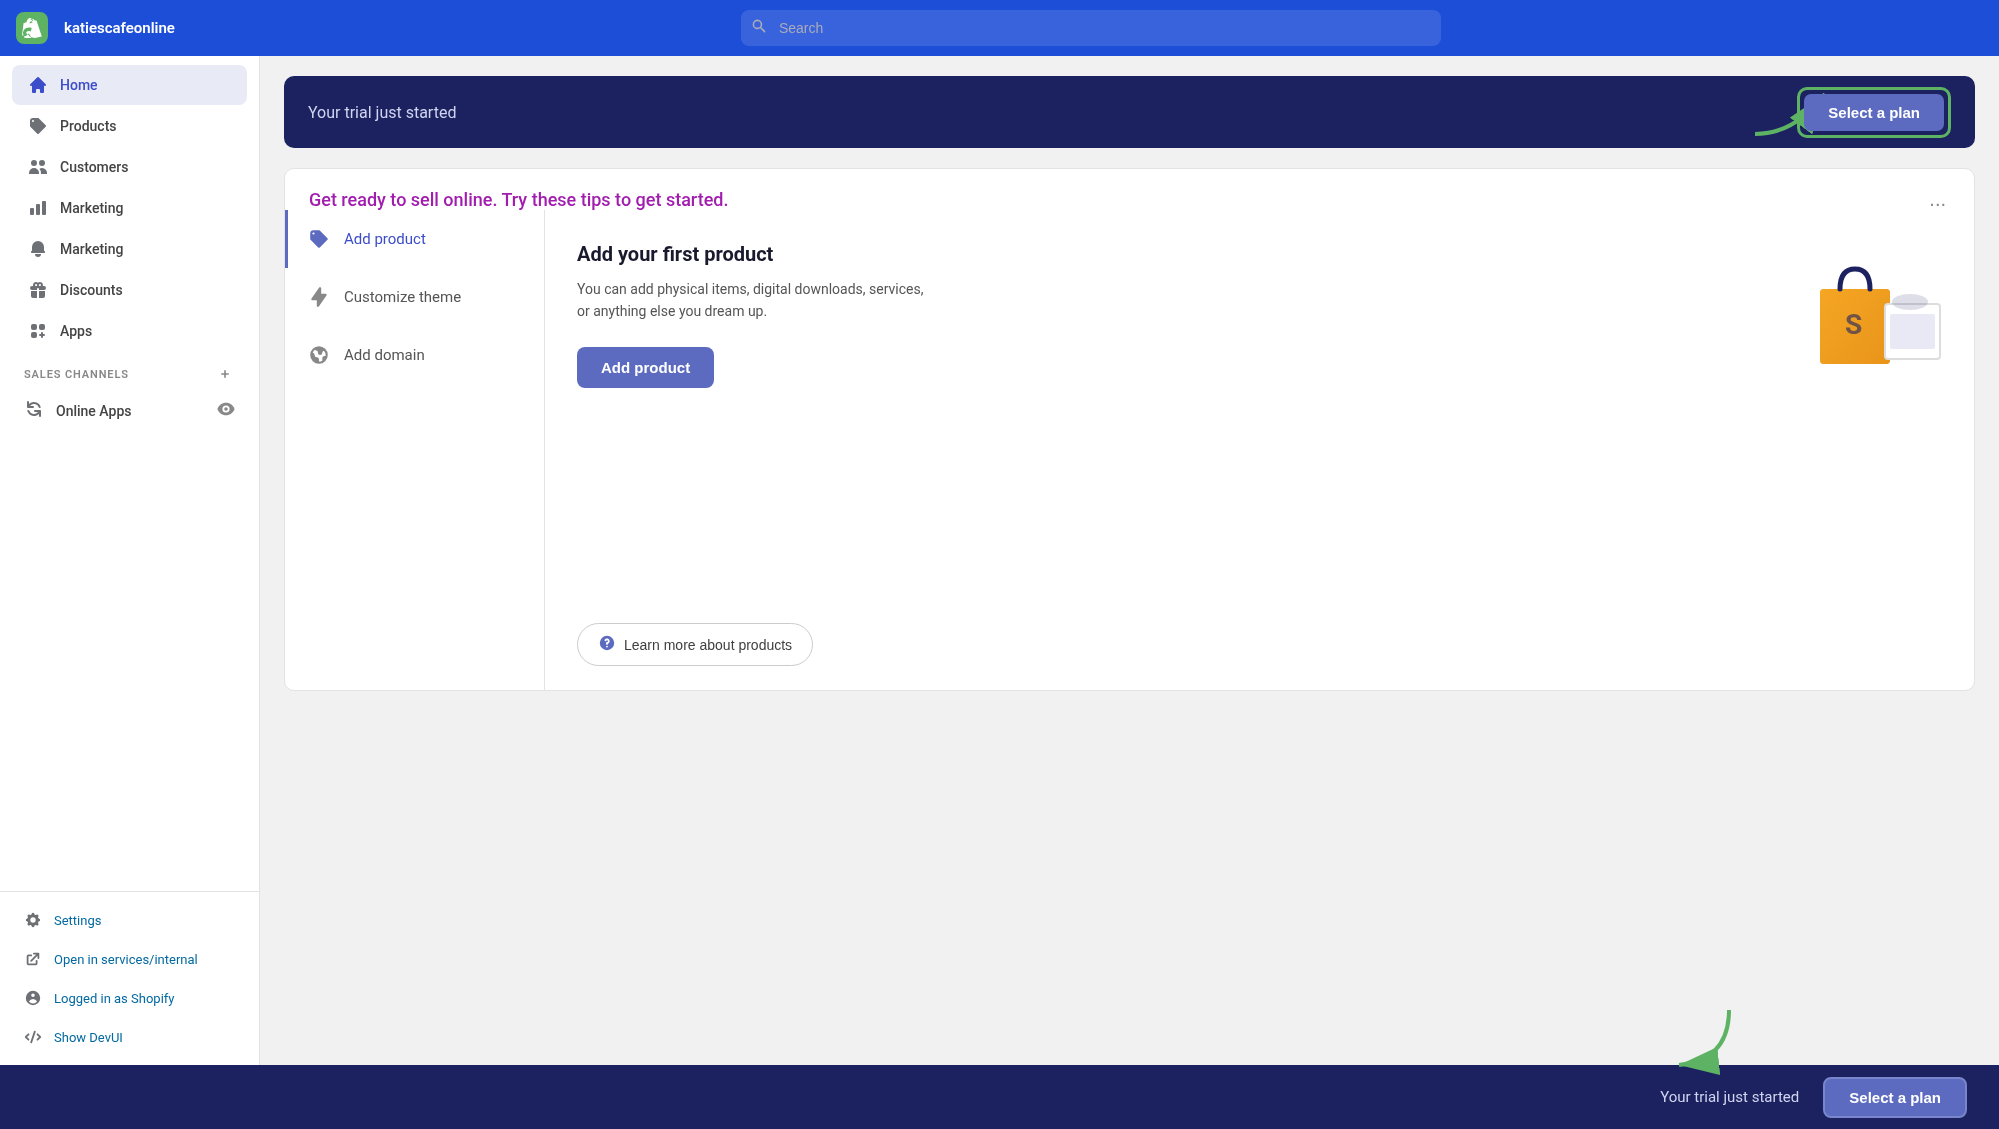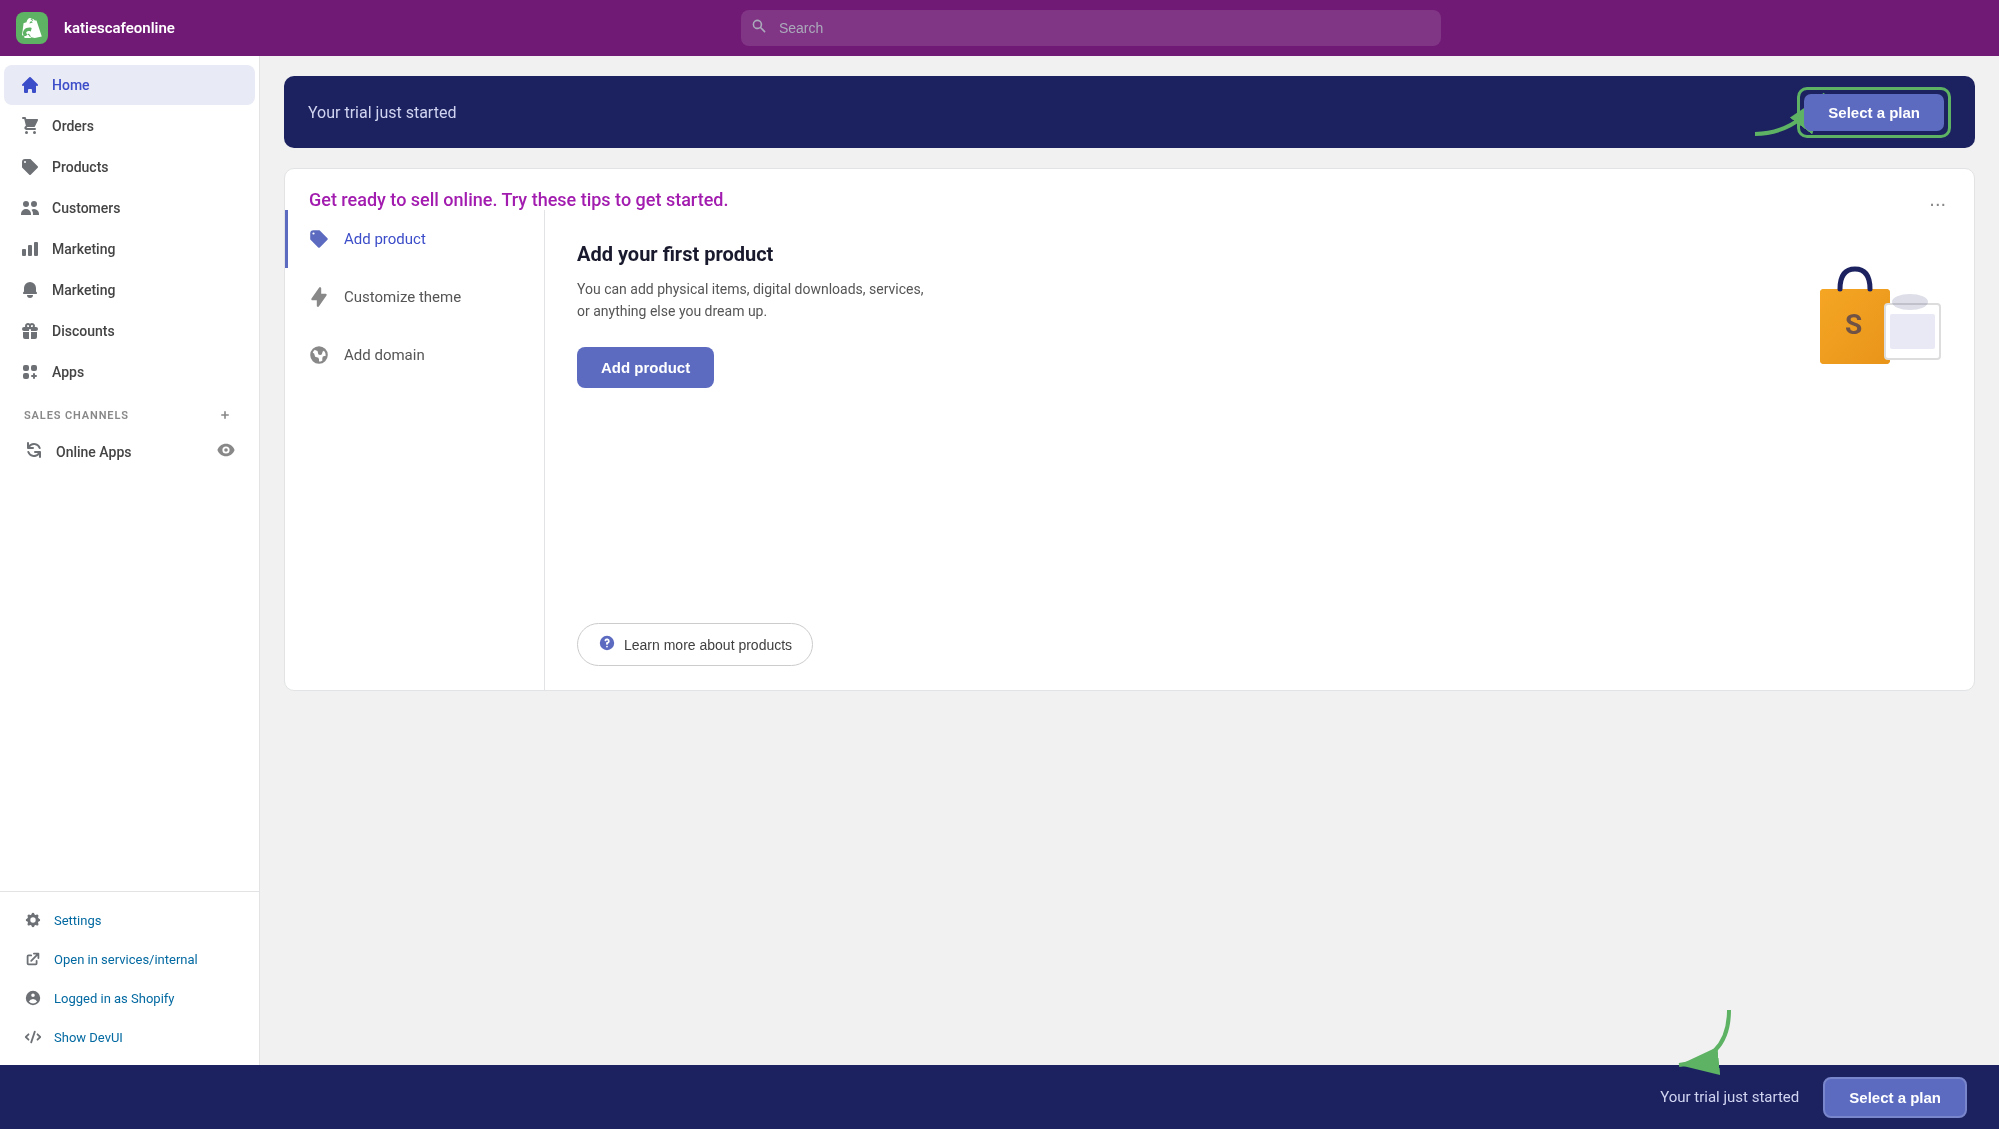--- a/index.html
+++ b/index.html
@@ -1,20 +1,20 @@
 <!DOCTYPE html>
 <html><head>
   <meta charset="utf-8">
   <style>
     * { margin: 0; padding: 0; box-sizing: border-box; }
     body { font-family: -apple-system, BlinkMacSystemFont, 'Segoe UI', Roboto, sans-serif; background: #f1f1f1; display: flex; flex-direction: column; height: 100vh; overflow: hidden; }
 
     
     .top-nav {
-      background: #701a75;
+      background: #1d4ed8;
       height: 56px;
       display: flex;
       align-items: center;
       padding: 0 16px;
       gap: 16px;
       flex-shrink: 0;
     }
     .top-nav-logo {
       width: 32px; height: 32px;
       background: #5db363;
@@ -76,21 +76,21 @@
       padding: 8px 0;
       flex: 1;
     }
     .sidebar-item {
       display: flex;
       align-items: center;
       gap: 12px;
       padding: 10px 16px;
       cursor: pointer;
       border-radius: 8px;
-      margin: 1px 4px;
+      margin: 1px 12px;
       color: #444;
       font-size: 14px;
       font-weight: 500;
       text-decoration: none;
     }
     .sidebar-item.active { background: #e8eaf6; color: #3c4dc9; }
     .sidebar-item .item-icon { width: 20px; height: 20px; flex-shrink: 0; color: #6d7175; }
     .sidebar-item.active .item-icon { color: #3c4dc9; }
     .sidebar-section-label {
       font-size: 11px;
@@ -357,28 +357,20 @@
 
       <div class="sidebar-item active">
         <span class="item-icon">
           <svg width="20" height="20" viewBox="0 0 20 20" fill="currentColor">
             <path d="M10.707 2.293a1 1 0 00-1.414 0l-7 7a1 1 0 001.414 1.414L4 10.414V17a1 1 0 001 1h2a1 1 0 001-1v-2a1 1 0 011-1h2a1 1 0 011 1v2a1 1 0 001 1h2a1 1 0 001-1v-6.586l.293.293a1 1 0 001.414-1.414l-7-7z"></path>
           </svg>
         </span>
         <span>Home</span>
       </div>
 
-      <div class="sidebar-item">
-        <span class="item-icon">
-          <svg width="20" height="20" viewBox="0 0 20 20" fill="currentColor">
-            <path d="M3 1a1 1 0 000 2h1.22l.305 1.222a.997.997 0 00.01.042l1.358 5.43-.893.892C3.74 11.846 4.632 14 6.414 14H15a1 1 0 000-2H6.414l1-1H14a1 1 0 00.894-.553l3-6A1 1 0 0017 3H6.28l-.31-1.243A1 1 0 005 1H3zM16 16.5a1.5 1.5 0 11-3 0 1.5 1.5 0 013 0zM6.5 18a1.5 1.5 0 100-3 1.5 1.5 0 000 3z"></path>
-          </svg>
-        </span>
-        <span>Orders</span>
-      </div>
 
       <div class="sidebar-item">
         <span class="item-icon">
           <svg width="20" height="20" viewBox="0 0 20 20" fill="currentColor">
             <path fill-rule="evenodd" d="M17.707 9.293a1 1 0 010 1.414l-7 7a1 1 0 01-1.414 0l-7-7A.997.997 0 012 10V5a3 3 0 013-3h5c.256 0 .512.098.707.293l7 7zM5 6a1 1 0 100-2 1 1 0 000 2z" clip-rule="evenodd"></path>
           </svg>
         </span>
         <span>Products</span>
       </div>
 

